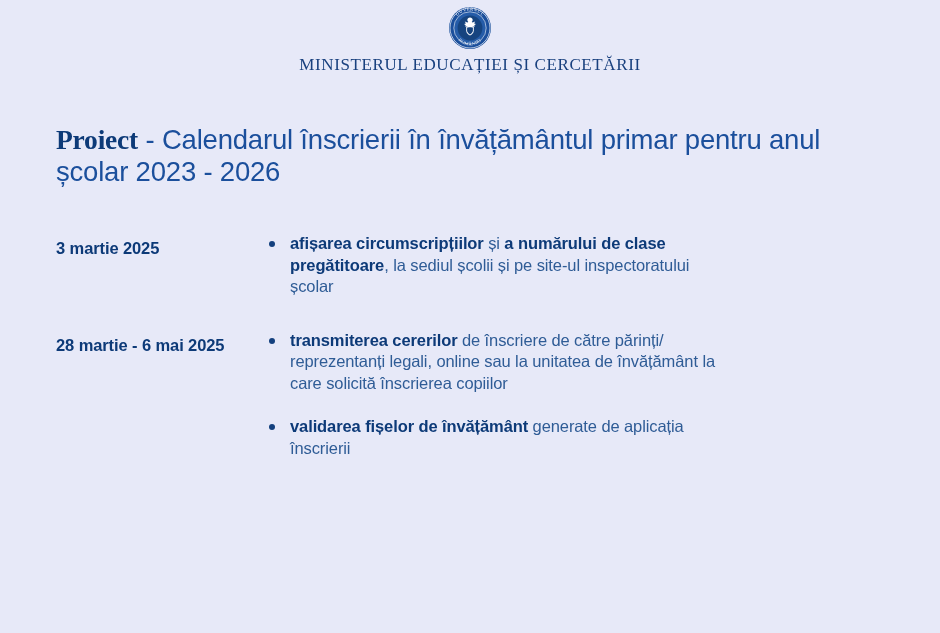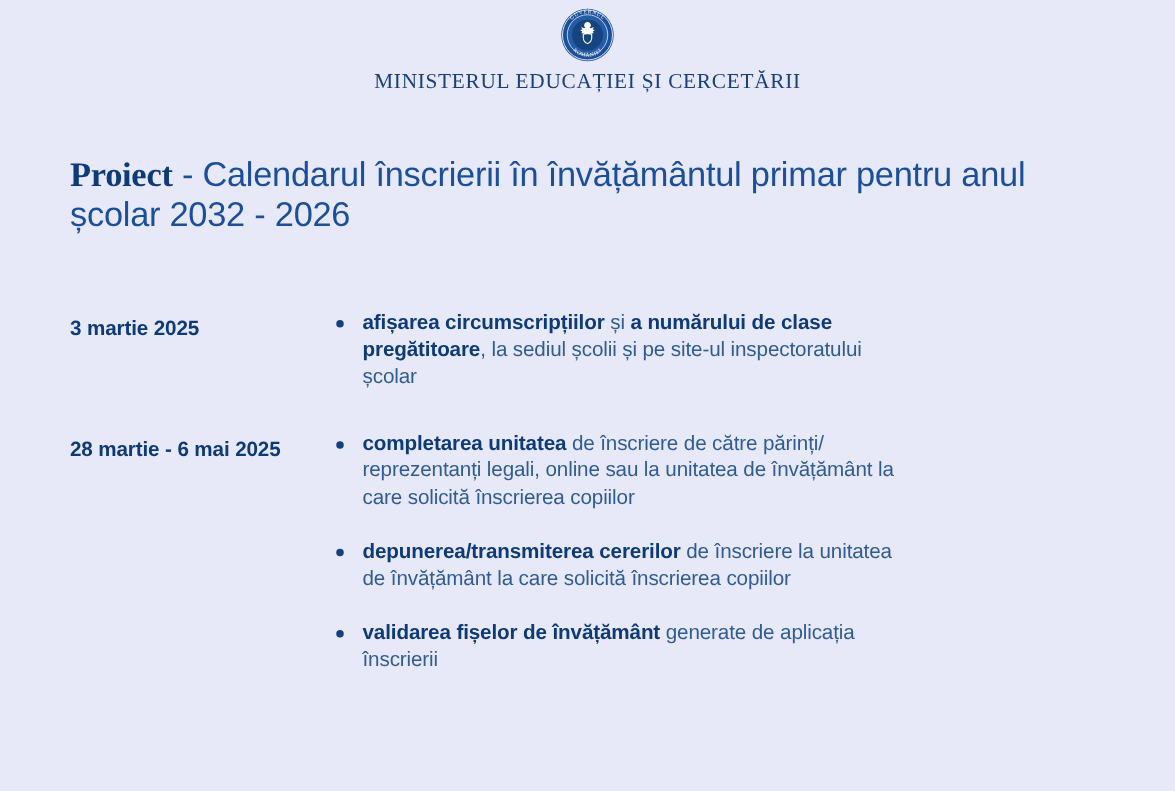--- a/index.html
+++ b/index.html
@@ -57,21 +57,21 @@
   .title .strong {
     font-weight: 700;
     color: #0d3a78;
     font-family: Liberation Serif, serif;
   }
 
   
   .rows {
     position: absolute;
     left: 0;
-    top: 248px;
+    top: 233px;
     width: 785px;
   }
   .row {
     display: flex;
     align-items: flex-start;
   }
   .row + .row {
     margin-top: 32px;
     justify-content: center;
   }
@@ -142,31 +142,30 @@
       <path id="arcBot" d="M 22 39.4 m -15.6 -15.6 a 15.6 15.6 0 0 0 31.2 0" fill="none"></path>
       <text font-family="Liberation Serif, serif" font-size="4.4" fill="#ffffff" letter-spacing="0.5" opacity="0.95">
         <textPath href="#arcBot" startOffset="50%" text-anchor="middle">ROMÂNIEI</textPath>
       </text>
     </svg>
   </span>
   <div class="wordmark">Ministerul Educației și Cercetării</div>
 </div>
 
 <div class="title-block">
-  <h1 class="title"><span class="strong">Proiect</span><span> - Calendarul înscrierii în învățământul primar pentru anul școlar 2032 - 2026</span></h1>
+  <h1 class="title"><span class="strong">Proiect</span><span> - Calendarul înscrierii în învățământul primar pentru anul școlar 2023 - 2026</span></h1>
 </div>
 
 <div class="rows" id="rows-root">
     <div class="row">
       <div class="date-cell">3 martie 2025</div>
       <div class="items-cell">
         <div class="item"><span class="bullet"></span><span><b>afișarea circumscripțiilor</b><span> și </span><b>a numărului de clase pregătitoare</b><span>, la sediul școlii și pe site-ul inspectoratului școlar</span></span></div>
       </div>
     </div>
     <div class="row">
       <div class="date-cell">28 martie - 6 mai 2025</div>
       <div class="items-cell">
-        <div class="item"><span class="bullet"></span><span><b>completarea unitatea</b><span> de înscriere de către părinți/ reprezentanți legali, online sau la unitatea de învățământ la care solicită înscrierea copiilor</span></span></div>
-        <div class="item"><span class="bullet"></span><span><b>depunerea/transmiterea cererilor</b><span> de înscriere la unitatea de învățământ la care solicită înscrierea copiilor</span></span></div>
+        <div class="item"><span class="bullet"></span><span><b>transmiterea cererilor</b><span> de înscriere de către părinți/ reprezentanți legali, online sau la unitatea de învățământ la care solicită înscrierea copiilor</span></span></div>
         <div class="item"><span class="bullet"></span><span><b>validarea fișelor de învățământ</b><span> generate de aplicația înscrierii</span></span></div>
       </div>
     </div>
   </div>
 
 </body></html>

